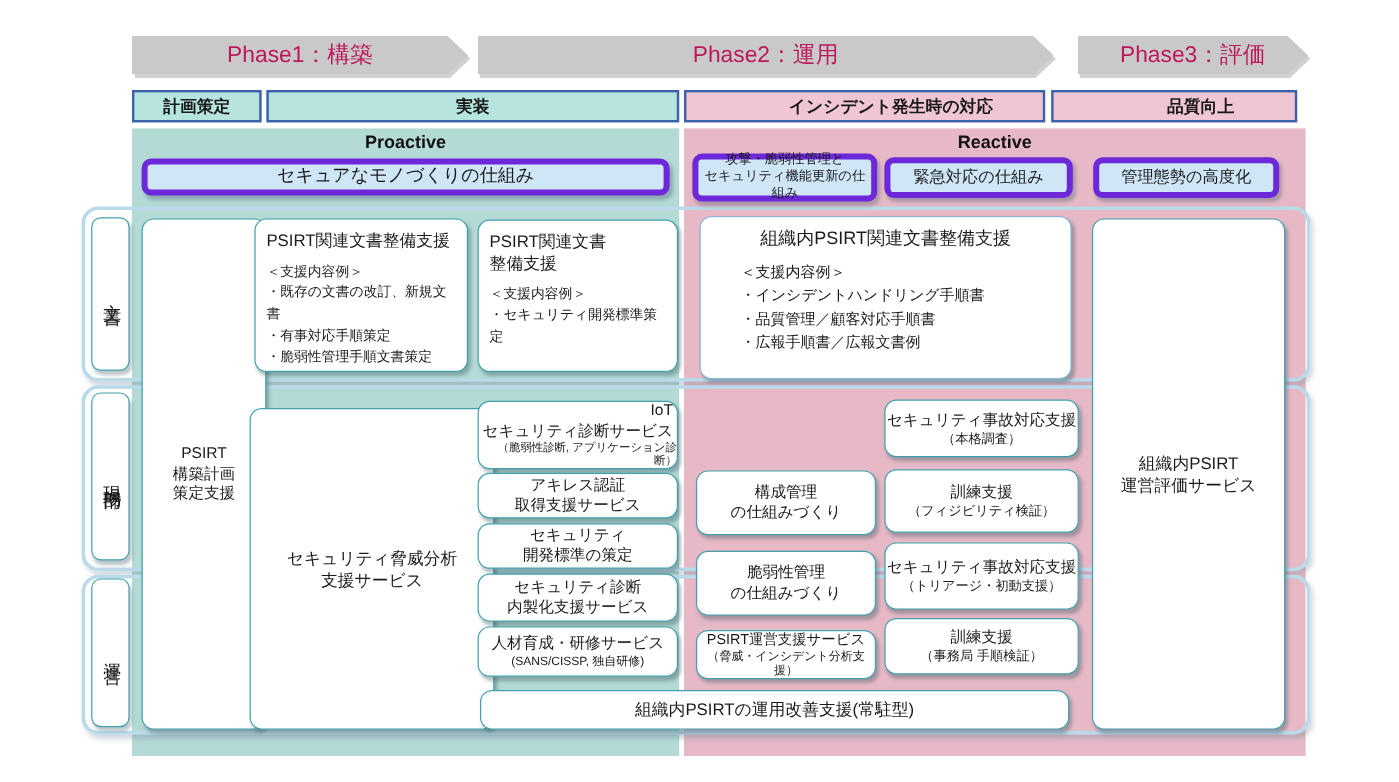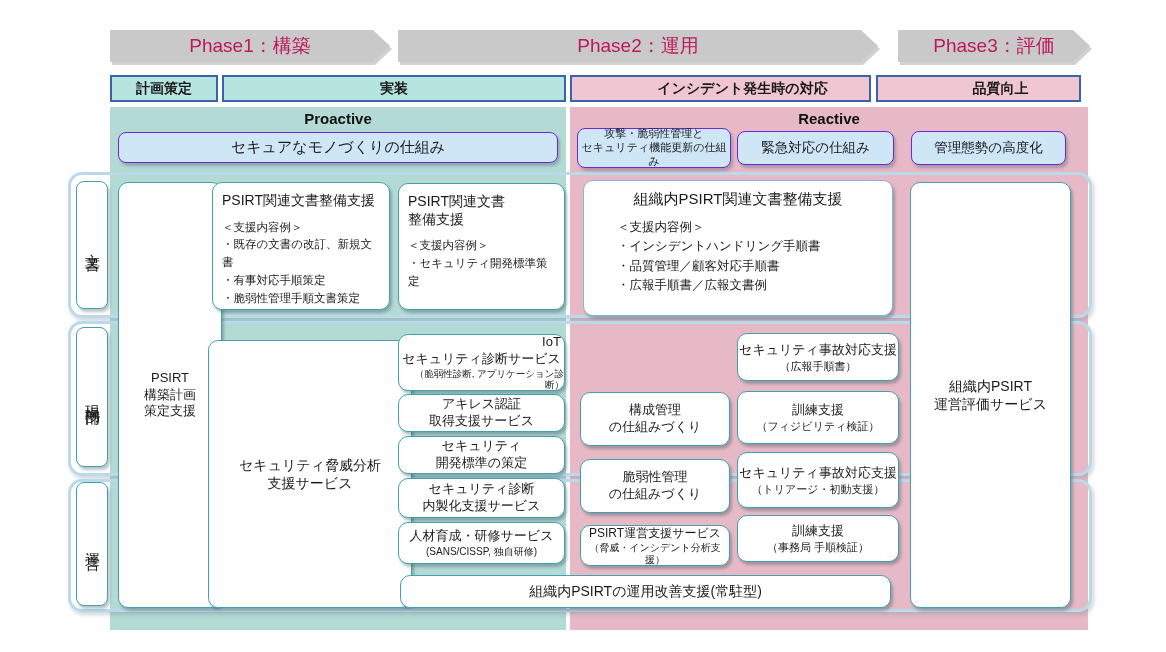--- a/index.html
+++ b/index.html
@@ -26,21 +26,21 @@
   .hdr.pink{background:var(--header_pink,#f1c6d3);padding-left:44px;}
   
   .band{position:absolute;top:107px;height:523px;z-index:1;}
   .band.teal{left:110px;width:456px;background:var(--teal_band,#b3dad5);}
   .band.pink{left:570px;width:518px;background:var(--pink_band,#e7b9c6);}
   .band-title{position:absolute;top:110px;z-index:3;text-align:center;
     font-weight:bold;font-size:15px;color:#111;}
   
   .lite{
     position:absolute;z-index:3;background:var(--banner_blue,#cfe6f7);
-    border:1px solid #6d28d9;border-radius:8px;box-sizing:border-box;
+    border:5px solid #6d28d9;border-radius:8px;box-sizing:border-box;
     box-shadow:2px 3px 3px rgba(80,100,120,.4);
     display:flex;align-items:center;justify-content:center;text-align:center;
     white-space:pre-line;line-height:1.25;font-size:15px;
   }
   
   .row-frame{
     position:absolute;left:68px;width:1024px;z-index:2;box-sizing:border-box;
     border:3px solid var(--frame_blue,#badae9);border-radius:14px;
     box-shadow:2px 3px 4px rgba(120,140,160,.35);
   }
@@ -161,21 +161,21 @@
 の仕組みづくり</div>
   <div class="svc" style="left:580px;top:459px;width:150px;height:54px;">脆弱性管理
 の仕組みづくり</div>
   <div class="svc" style="left:580px;top:525px;width:150px;height:41px;">
     <div style="font-size:12px;">PSIRT運営支援サービス</div>
     <div class="sub">（脅威・インシデント分析支援）</div>
   </div>
 
   <div class="svc" style="left:737px;top:333px;width:162px;height:48px;">
     <div>セキュリティ事故対応支援</div>
-    <div class="sub" style="font-size:11px;">（広報手順書）</div>
+    <div class="sub" style="font-size:11px;">（本格調査）</div>
   </div>
   <div class="svc" style="left:737px;top:391px;width:162px;height:53px;">
     <div>訓練支援</div>
     <div class="sub" style="font-size:11px;">（フィジビリティ検証）</div>
   </div>
   <div class="svc" style="left:737px;top:452px;width:162px;height:56px;">
     <div>セキュリティ事故対応支援</div>
     <div class="sub" style="font-size:11px;">（トリアージ・初動支援）</div>
   </div>
   <div class="svc" style="left:737px;top:515px;width:162px;height:47px;">

